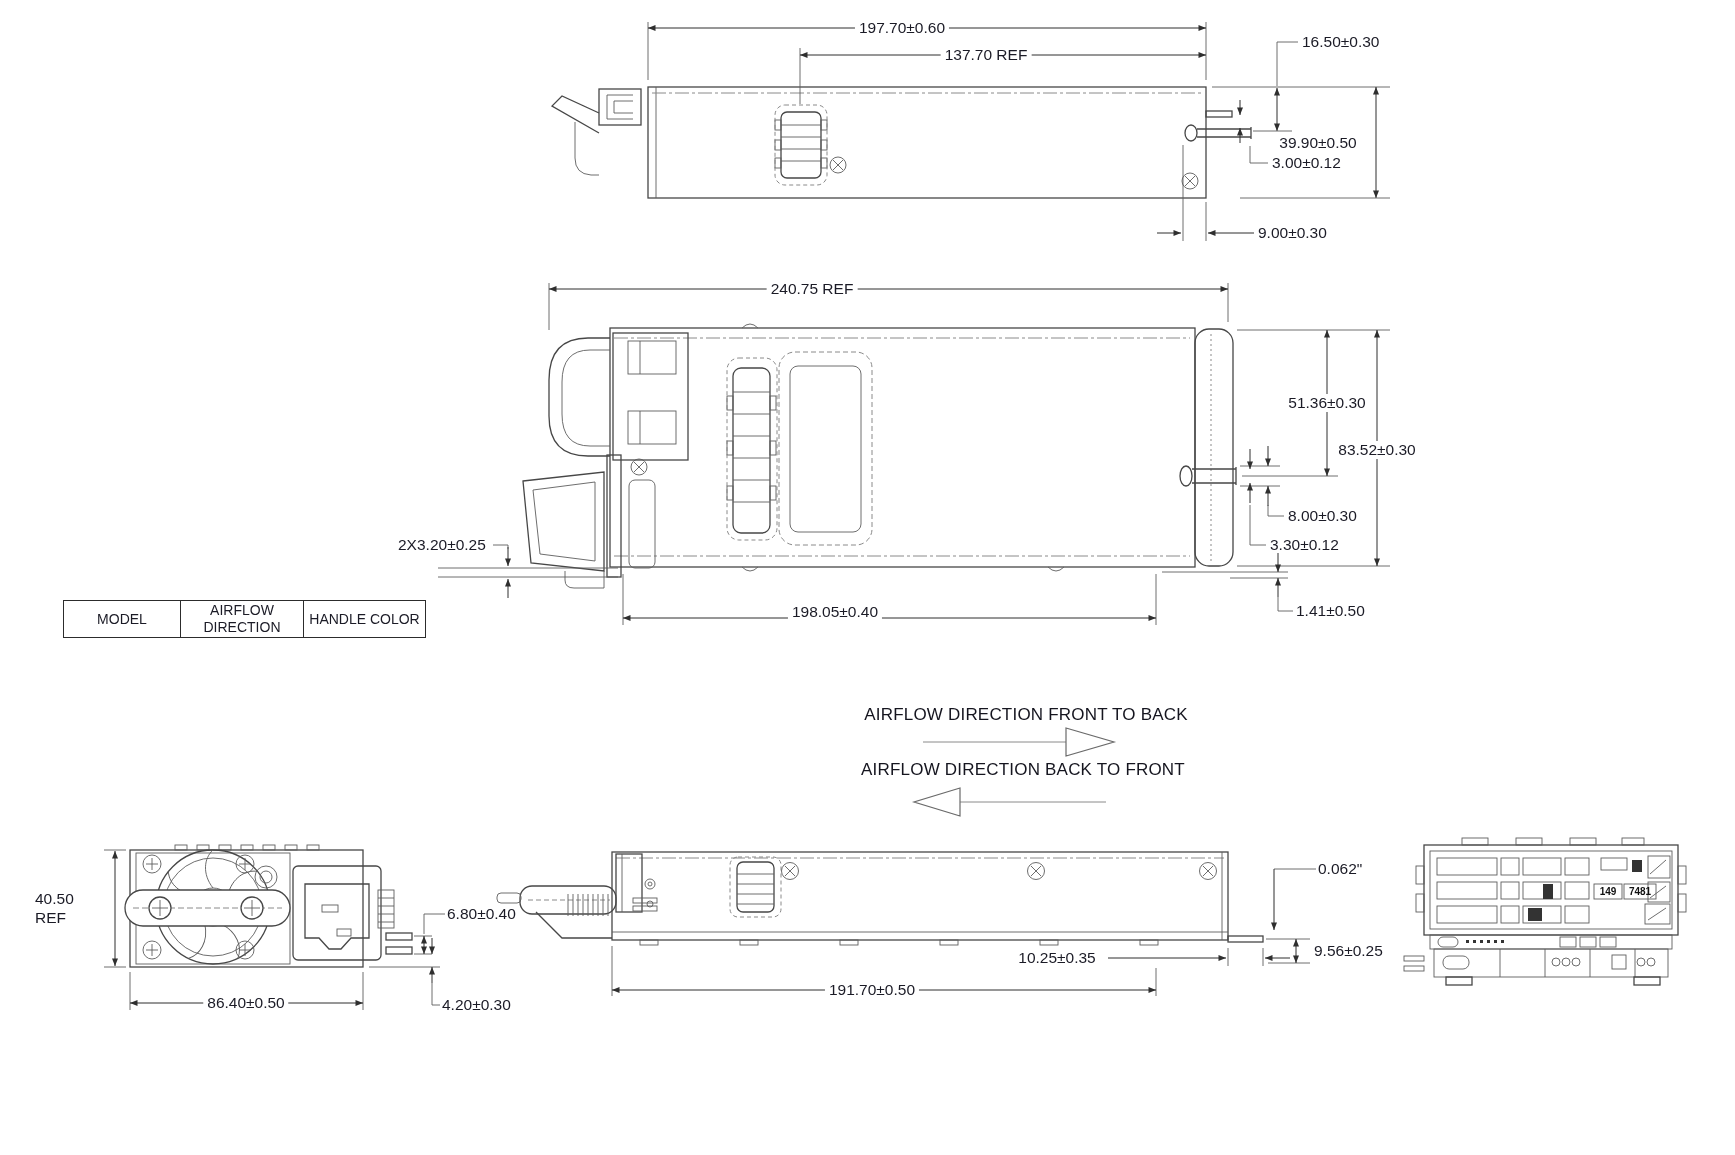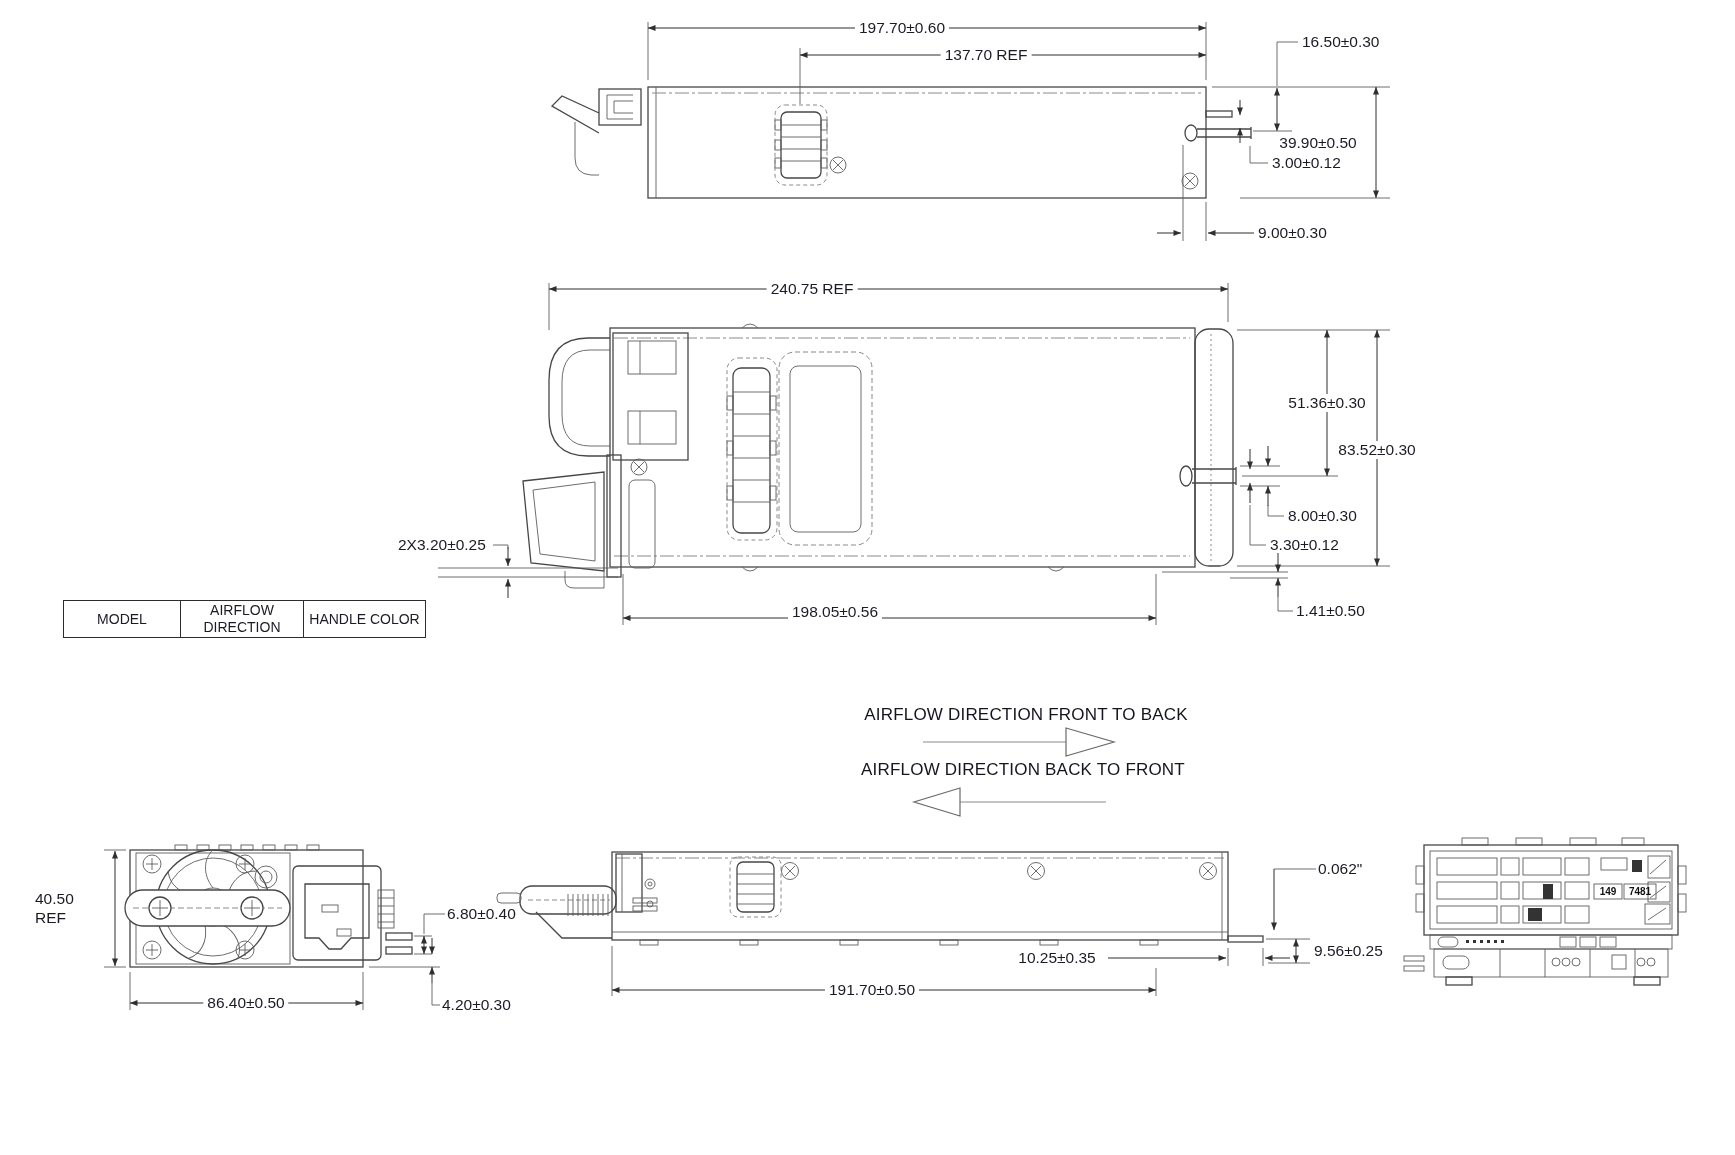--- a/index.html
+++ b/index.html
@@ -381,21 +381,21 @@
 <div class="lbl bg" style="left:1318px;top:143px">39.90±0.50</div>
 <div class="lbl left" style="left:1272px;top:163px">3.00±0.12</div>
 <div class="lbl left" style="left:1258px;top:233px">9.00±0.30</div>
 
 <div class="lbl bg" style="left:812px;top:289px">240.75 REF</div>
 <div class="lbl bg" style="left:1327px;top:403px">51.36±0.30</div>
 <div class="lbl bg" style="left:1377px;top:450px">83.52±0.30</div>
 <div class="lbl left" style="left:1288px;top:516px">8.00±0.30</div>
 <div class="lbl left" style="left:1270px;top:545px">3.30±0.12</div>
 <div class="lbl left" style="left:398px;top:545px">2X3.20±0.25</div>
-<div class="lbl bg" style="left:835px;top:612px">198.05±0.56</div>
+<div class="lbl bg" style="left:835px;top:612px">198.05±0.40</div>
 <div class="lbl left" style="left:1296px;top:611px">1.41±0.50</div>
 
 <div class="lbl wrap2" style="left:63px;top:908px">40.50 REF</div>
 <div class="lbl bg" style="left:246px;top:1003px">86.40±0.50</div>
 <div class="lbl left" style="left:447px;top:914px">6.80±0.40</div>
 <div class="lbl left" style="left:442px;top:1005px">4.20±0.30</div>
 
 <div class="lbl left" style="left:1318px;top:869px">0.062"</div>
 <div class="lbl" style="left:1057px;top:958px">10.25±0.35</div>
 <div class="lbl left" style="left:1314px;top:951px">9.56±0.25</div>

